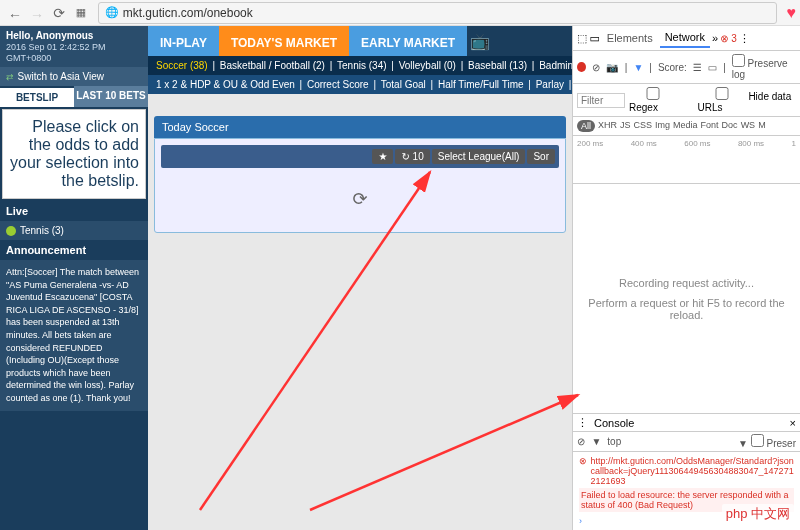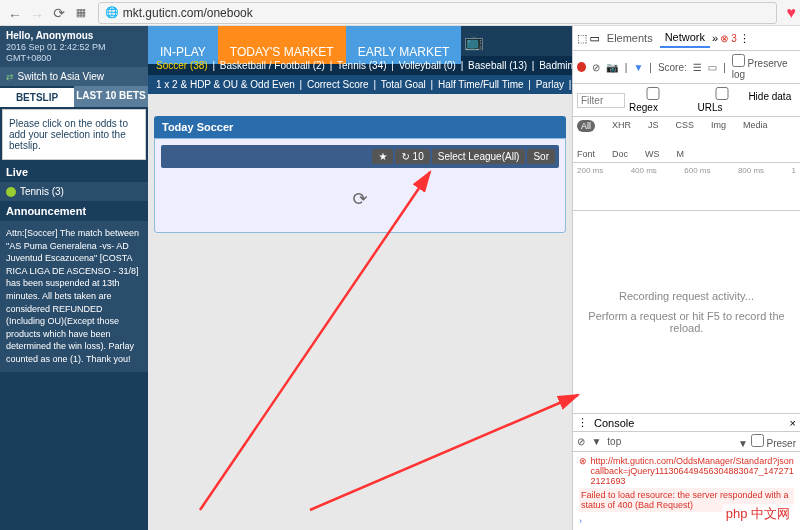--- a/index.html
+++ b/index.html
@@ -13,52 +13,52 @@
 .left-col{width:148px;background:#1a3d5c;color:#fff;font-size:10px}
 .hello{background:#2a4d6c;padding:4px 6px;font-size:10px}
 .hello b{display:block}
 .timestamp{font-size:9px;color:#cde}
 .asia-btn{background:#3a5d7c;padding:4px 6px;display:flex;align-items:center;gap:4px;cursor:pointer}
 .asia-btn .dot{color:#7fc97f;font-size:9px}
 .tab-row{display:flex;background:#fff}
 .tab-row .tab{flex:1;text-align:center;padding:4px 2px;font-size:10px;font-weight:bold;cursor:pointer}
 .tab-row .tab.active{background:#fff;color:#1a3d5c;border-top:2px solid #1a3d5c}
 .tab-row .tab.inactive{background:#5a7d9c;color:#fff}
-.panel{padding:8px 6px;background:#fff;color:#1a3d5c;font-size:10px;text-align:left;border:1px solid #ccc;margin:2px}
+.panel{padding:8px 6px;background:#fff;color:#1a3d5c;font-size:16px;text-align:right;border:1px solid #ccc;margin:2px}
 .section-head{background:#1a3d5c;padding:4px 6px;font-weight:bold;color:#fff;font-size:11px}
 .live-item{background:#2a4d6c;padding:4px 6px;display:flex;align-items:flex-end;gap:4px}
 .tennis-dot{width:10px;height:10px;background:#9acd32;border-radius:50%}
 .announce{background:#2a4d6c;padding:6px;font-size:9px;line-height:1.4}
 .main-col{flex:1;background:#e8e8e8;min-width:0}
 .top-tabs{background:#1a3d5c;display:flex;padding:0;height:30px}
-.top-tabs .mt{padding:19px 12px;font-weight:normal;font-size:12px;cursor:pointer;color:#fff}
+.top-tabs .mt{padding:10px 12px;font-weight:bold;font-size:12px;cursor:pointer;color:#fff}
 .top-tabs .mt.inplay{background:#4a9de0}
 .top-tabs .mt.today{background:#ff8c1a}
 .top-tabs .mt.early{background:#4a9de0}
 .top-tabs .tv{width:26px;display:flex;align-items:center;justify-content:center;color:#7de0ff;font-size:16px}
 .sport-row{background:#0a2d4c;padding:4px 6px;color:#fff;font-size:10px;white-space:nowrap;overflow:hidden}
 .sport-row a{color:#fff;text-decoration:none;margin:0 2px}
 .sport-row a.active{color:#ffd700}
 .bet-type-row{background:#1a4d7c;padding:4px 6px;color:#fff;font-size:10px;white-space:nowrap;overflow:hidden}
 .bet-type-row span{margin:0 2px;cursor:pointer}
-.today-head{background:#2a6dac;margin:22px 6px 0 6px;padding:5px 8px;color:#fff;font-weight:bold;font-size:11px;border-radius:3px 3px 0 0}
+.today-head{background:#2a6dac;margin:22px 6px 0 6px;padding:5px 8px;color:#fff;font-weight:normal;font-size:11px;border-radius:3px 3px 0 0}
 .today-body{margin:0 6px;background:#eef;border:1px solid #8bd;border-radius:0 0 3px 3px;padding-bottom:8px}
 .filter-row{background:#3a5d8c;margin:6px;padding:4px;display:flex;justify-content:flex-end;gap:2px;border-radius:2px}
 .filter-row .fbtn{background:#555;color:#fff;padding:2px 6px;font-size:10px;cursor:pointer;border-radius:2px}
 .spinner{text-align:center;padding:14px;font-size:18px;color:#666}
 .devtools{width:228px;background:#fff;border-left:1px solid #ccc;display:flex;flex-direction:column;font-size:11px}
 .dt-tabs{display:flex;align-items:center;border-bottom:1px solid #ccc;padding:2px 4px;font-size:11px;gap:2px}
 .dt-tabs .dtt{padding:3px 5px;cursor:pointer;color:#555}
 .dt-tabs .dtt.active{border-bottom:2px solid #4285f4;color:#000}
 .dt-tabs .err{color:#d93025;font-size:10px}
 .dt-toolbar{display:flex;align-items:center;padding:3px 4px;border-bottom:1px solid #ccc;gap:6px;font-size:10px;color:#555}
 .dt-toolbar .rec{width:10px;height:10px;background:#d93025;border-radius:50%}
 .dt-filter-row{padding:3px 4px;border-bottom:1px solid #ccc;display:flex;align-items:center;gap:4px;font-size:10px}
 .dt-filter-row input{border:1px solid #ccc;padding:1px 3px;font-size:10px;width:48px}
-.dt-types{padding:3px 4px;border-bottom:1px solid #ccc;font-size:9px;color:#555;display:flex;flex-wrap:wrap;gap:17px;white-space:nowrap;overflow:hidden}
+.dt-types{padding:3px 4px;border-bottom:1px solid #ccc;font-size:9px;color:#555;display:flex;flex-wrap:wrap;gap:3px;white-space:nowrap;overflow:hidden}
 .dt-types .all{background:#666;color:#fff;padding:1px 4px;border-radius:7px}
 .dt-timeline{padding:3px 4px;border-bottom:1px solid #ccc;font-size:8px;color:#999;display:flex;justify-content:space-between;height:48px}
 .dt-recording{flex:1;display:flex;flex-direction:column;align-items:center;justify-content:center;color:#888;font-size:11px;text-align:center;padding:10px}
 .dt-console-head{display:flex;align-items:center;border-top:1px solid #ccc;border-bottom:1px solid #ccc;padding:2px 4px;font-size:11px;gap:6px}
 .dt-console-filter{display:flex;align-items:center;padding:2px 4px;border-bottom:1px solid #ccc;font-size:10px;gap:6px;color:#555}
 .dt-console-body{padding:4px 6px;font-size:9px;font-family:Consolas,monospace}
 .dt-err-line{color:#d93025;display:flex;gap:4px}
 .dt-err-line .x{flex-shrink:0}
 .dt-err-msg{color:#d93025;background:#fff0f0;padding:2px;margin-top:2px;word-break:break-all}
 .prompt{color:#4285f4;margin-top:4px}

